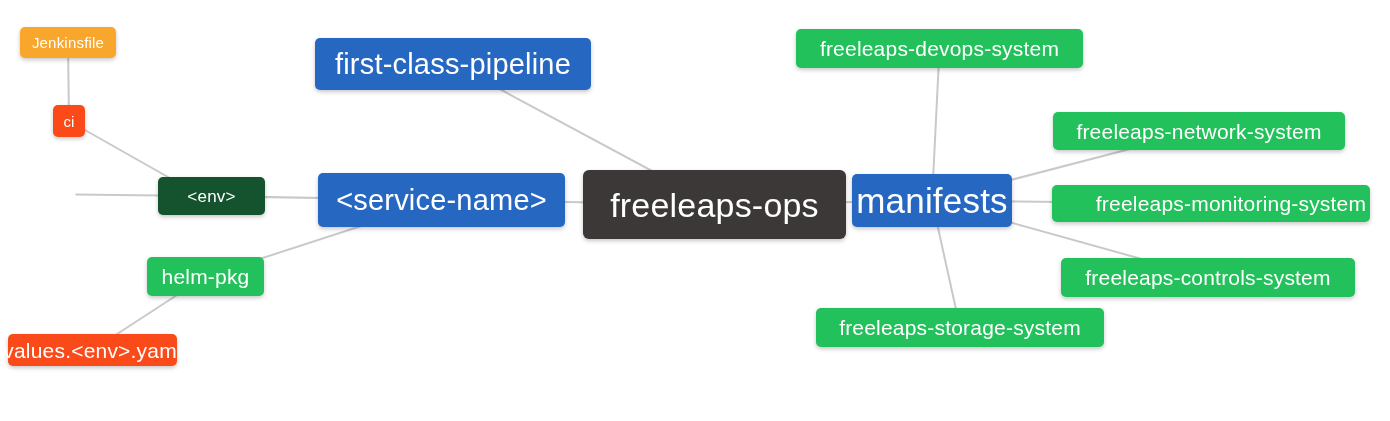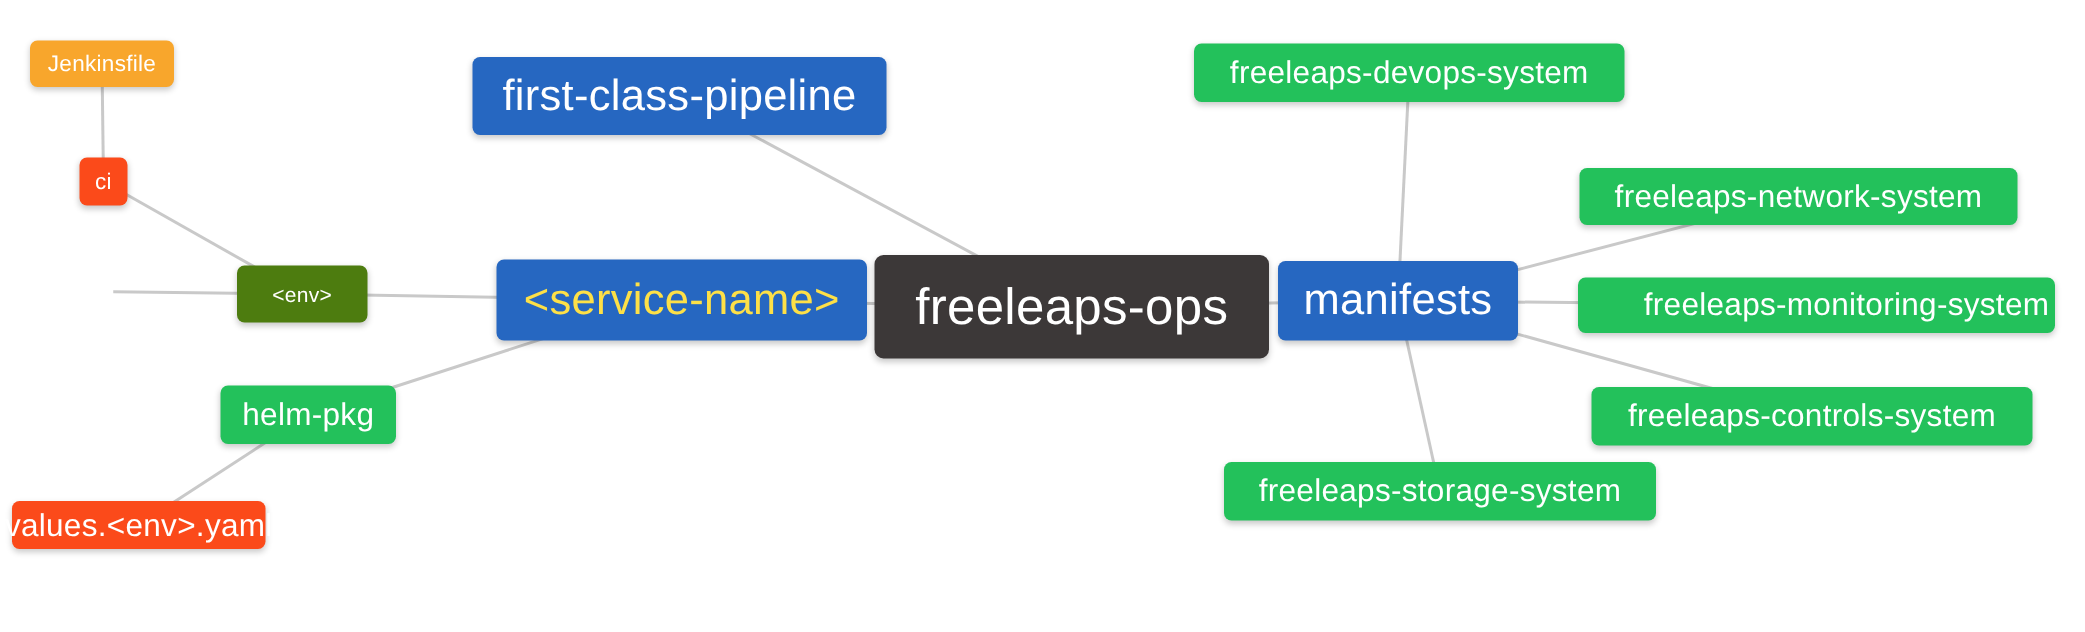--- a/index.html
+++ b/index.html
@@ -65,23 +65,23 @@
       <line x1="714.5" y1="204.5" x2="932" y2="200.5" stroke="#c9c9c9" stroke-width="2"></line>
       <line x1="932" y1="200.5" x2="939.5" y2="48.5" stroke="#c9c9c9" stroke-width="2"></line>
       <line x1="932" y1="200.5" x2="1199" y2="131" stroke="#c9c9c9" stroke-width="2"></line>
       <line x1="932" y1="200.5" x2="1211" y2="203.5" stroke="#c9c9c9" stroke-width="2"></line>
       <line x1="932" y1="200.5" x2="1208" y2="277.5" stroke="#c9c9c9" stroke-width="2"></line>
       <line x1="932" y1="200.5" x2="960" y2="327.5" stroke="#c9c9c9" stroke-width="2"></line>
     </svg>
   <div class="nodes-layer">
       <div class="node root" style="left: 583px; top: 170px; width: 263px; height: 69px; font-size: 34px; background: rgb(60, 56, 56); color: rgb(255, 255, 255);">freeleaps-ops</div>
       <div class="node branch" style="left: 315px; top: 38px; width: 276px; height: 52px; font-size: 29px; background: rgb(38, 103, 193); color: rgb(255, 255, 255);">first-class-pipeline</div>
-      <div class="node branch" style="left: 318px; top: 173px; width: 247px; height: 54px; font-size: 29px; background: rgb(38, 103, 193); color: #fde047; margin-left: 13px;">&lt;service-name&gt;</div>
-      <div class="node branch" style="left: 852px; top: 174px; width: 160px; height: 53px; font-size: 29px; background: rgb(38, 103, 193); color: rgb(255, 255, 255);">manifests</div>
-      <div class="node sub" style="left: 158px; top: 177px; width: 87px; height: 38px; font-size: 14px; background: #4d7c0f; color: rgb(255, 255, 255);">&lt;env&gt;</div>
+      <div class="node branch" style="left: 318px; top: 173px; width: 247px; height: 54px; font-size: 29px; background: rgb(38, 103, 193); color: #ffffff;">&lt;service-name&gt;</div>
+      <div class="node branch" style="left: 852px; top: 174px; width: 160px; height: 53px; font-size: 35px; background: rgb(38, 103, 193); color: rgb(255, 255, 255);">manifests</div>
+      <div class="node sub" style="left: 158px; top: 177px; width: 107px; height: 38px; font-size: 17px; background: #14532d; color: rgb(255, 255, 255);">&lt;env&gt;</div>
       <div class="node sub" style="left: 147px; top: 257px; width: 117px; height: 39px; font-size: 21px; background: rgb(35, 193, 91); color: rgb(255, 255, 255);">helm-pkg</div>
       <div class="node leaf" style="left: 53px; top: 105px; width: 32px; height: 32px; font-size: 15px; background: rgb(251, 74, 26); color: rgb(255, 255, 255);">ci</div>
       <div class="node leaf" style="left: 8px; top: 334px; width: 169px; height: 32px; font-size: 21px; background: rgb(251, 74, 26); color: rgb(255, 255, 255);">values.&lt;env&gt;.yaml</div>
       <div class="node leaf" style="left: 20px; top: 27px; width: 96px; height: 31px; font-size: 15px; background: rgb(248, 166, 44); color: rgb(255, 255, 255);">Jenkinsfile</div>
       <div class="node sub" style="left: 796px; top: 29px; width: 287px; height: 39px; font-size: 21px; background: rgb(35, 193, 91); color: rgb(255, 255, 255);">freeleaps-devops-system</div>
       <div class="node sub" style="left: 1053px; top: 112px; width: 292px; height: 38px; font-size: 21px; background: rgb(35, 193, 91); color: rgb(255, 255, 255);">freeleaps-network-system</div>
       <div class="node sub" style="left: 1052px; top: 185px; width: 318px; height: 37px; font-size: 21px; background: rgb(35, 193, 91); color: rgb(255, 255, 255); padding-left: 40px;">freeleaps-monitoring-system</div>
       <div class="node sub" style="left: 816px; top: 308px; width: 288px; height: 39px; font-size: 21px; background: rgb(35, 193, 91); color: rgb(255, 255, 255);">freeleaps-storage-system</div>
       <div class="node sub" style="left: 1061px; top: 258px; width: 294px; height: 39px; font-size: 21px; background: rgb(35, 193, 91); color: rgb(255, 255, 255);">freeleaps-controls-system</div>
     </div>

